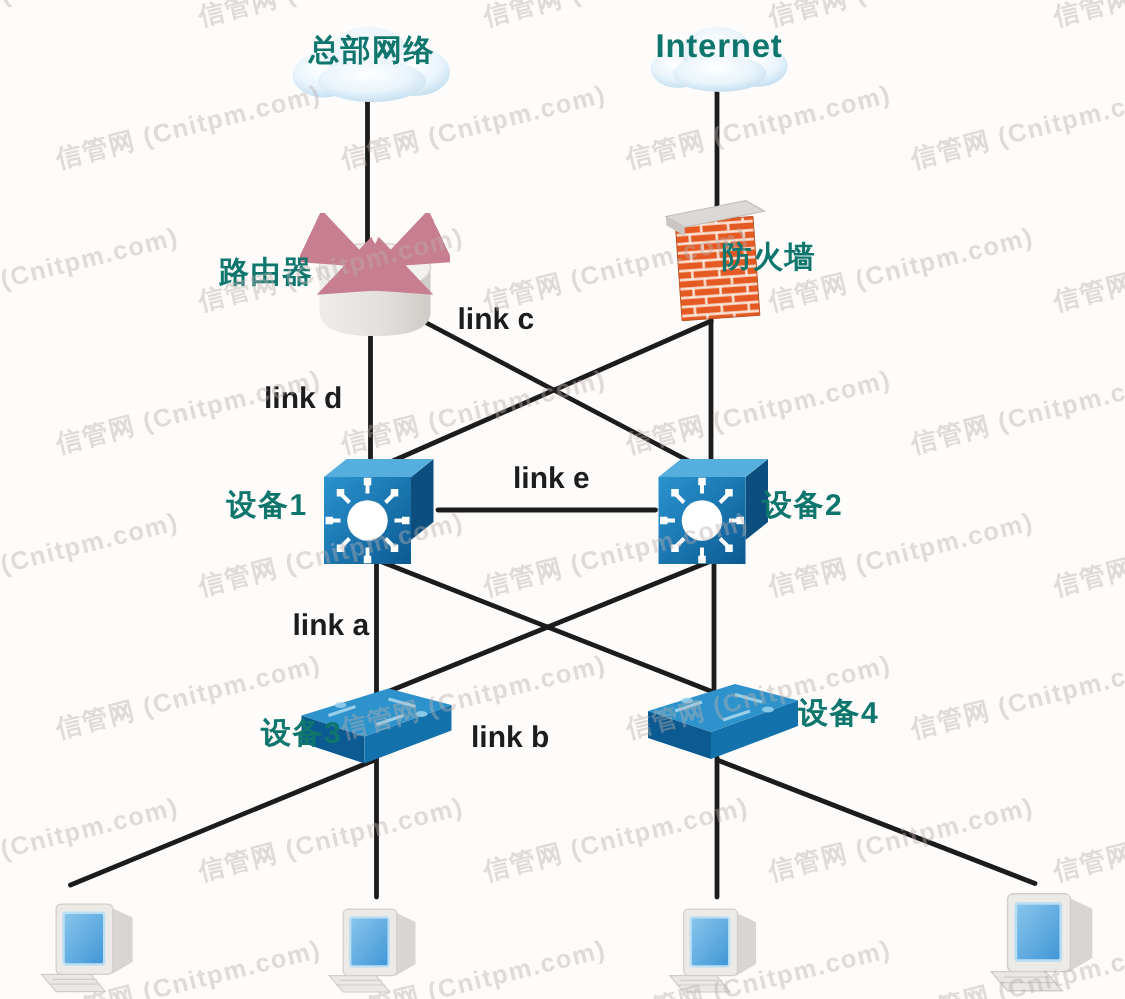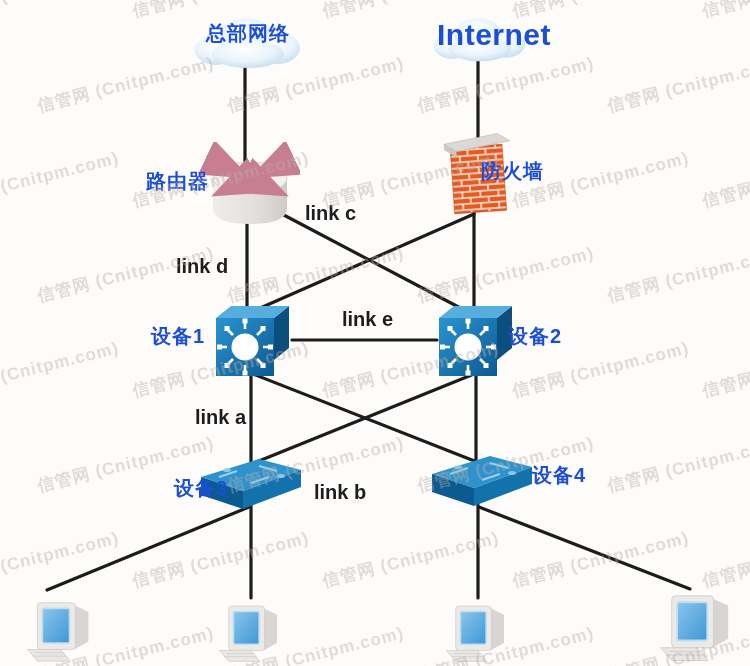--- a/index.html
+++ b/index.html
@@ -5,21 +5,21 @@
   html,body{margin:0;padding:0;}
   #stage{
     position:relative;width:750px;height:666px;overflow:hidden;
     background:#fdfcfa;
     font-family:"Liberation Sans","DejaVu Sans",sans-serif;
   }
   #wires{position:absolute;left:0;top:0;z-index:2;}
   .node{position:absolute;z-index:3;}
   .node svg{display:block;width:100%;height:100%;}
   .lbl{
-    position:absolute;z-index:4;color:#1d4ed8;font-weight:600;
+    position:absolute;z-index:4;color:#0f766e;font-weight:600;
     font-size:20px;letter-spacing:1px;white-space:nowrap;
   }
   .lbl.en{letter-spacing:0.5px;}
   .linklbl{
     position:absolute;z-index:4;color:#1d1d1d;font-weight:600;
     font-size:20px;white-space:nowrap;
   }
   #wm-layer{position:absolute;left:0;top:0;width:750px;height:666px;z-index:6;pointer-events:none;}
   .wm{
     position:absolute;white-space:nowrap;font-size:17px;letter-spacing:1px;
@@ -257,21 +257,21 @@
       <rect x="23" y="20" width="33" height="42" rx="2" fill="url(#scr)" stroke="#bcdef3" stroke-width="2"></rect>
       <polygon points="5,70 45,70 57,84 17,84" fill="#eae8e5" stroke="#d1cec9" stroke-width="1"></polygon>
       <g stroke="#d1cec9" stroke-width="1">
           <line x1="14" y1="74" x2="50" y2="74"></line>
           <line x1="11" y1="78" x2="53" y2="78"></line>
         </g>
     </svg>
   </div>
 
   <div class="lbl" style="left:206px;top:20px;">总部网络</div>
-  <div class="lbl en" style="left:437px;top:18px;font-size:30px;">Internet</div>
+  <div class="lbl en" style="left:437px;top:18px;font-size:22px;">Internet</div>
   <div class="lbl" style="left:146px;top:168px;font-family:Liberation Serif, serif;">路由器</div>
   <div class="lbl" style="left:481px;top:158px;">防火墙</div>
   <div class="lbl" style="left:151px;top:323px;">设备1</div>
   <div class="lbl" style="left:508px;top:323px;">设备2</div>
   <div class="lbl" style="left:142px;top:475px;margin-left:32px;">设备3</div>
   <div class="lbl" style="left:532px;top:462px;">设备4</div>
 
   <div class="linklbl" style="left:305px;top:202px;">link c</div>
   <div class="linklbl" style="left:176px;top:255px;">link d</div>
   <div class="linklbl" style="left:342px;top:308px;">link e</div>

